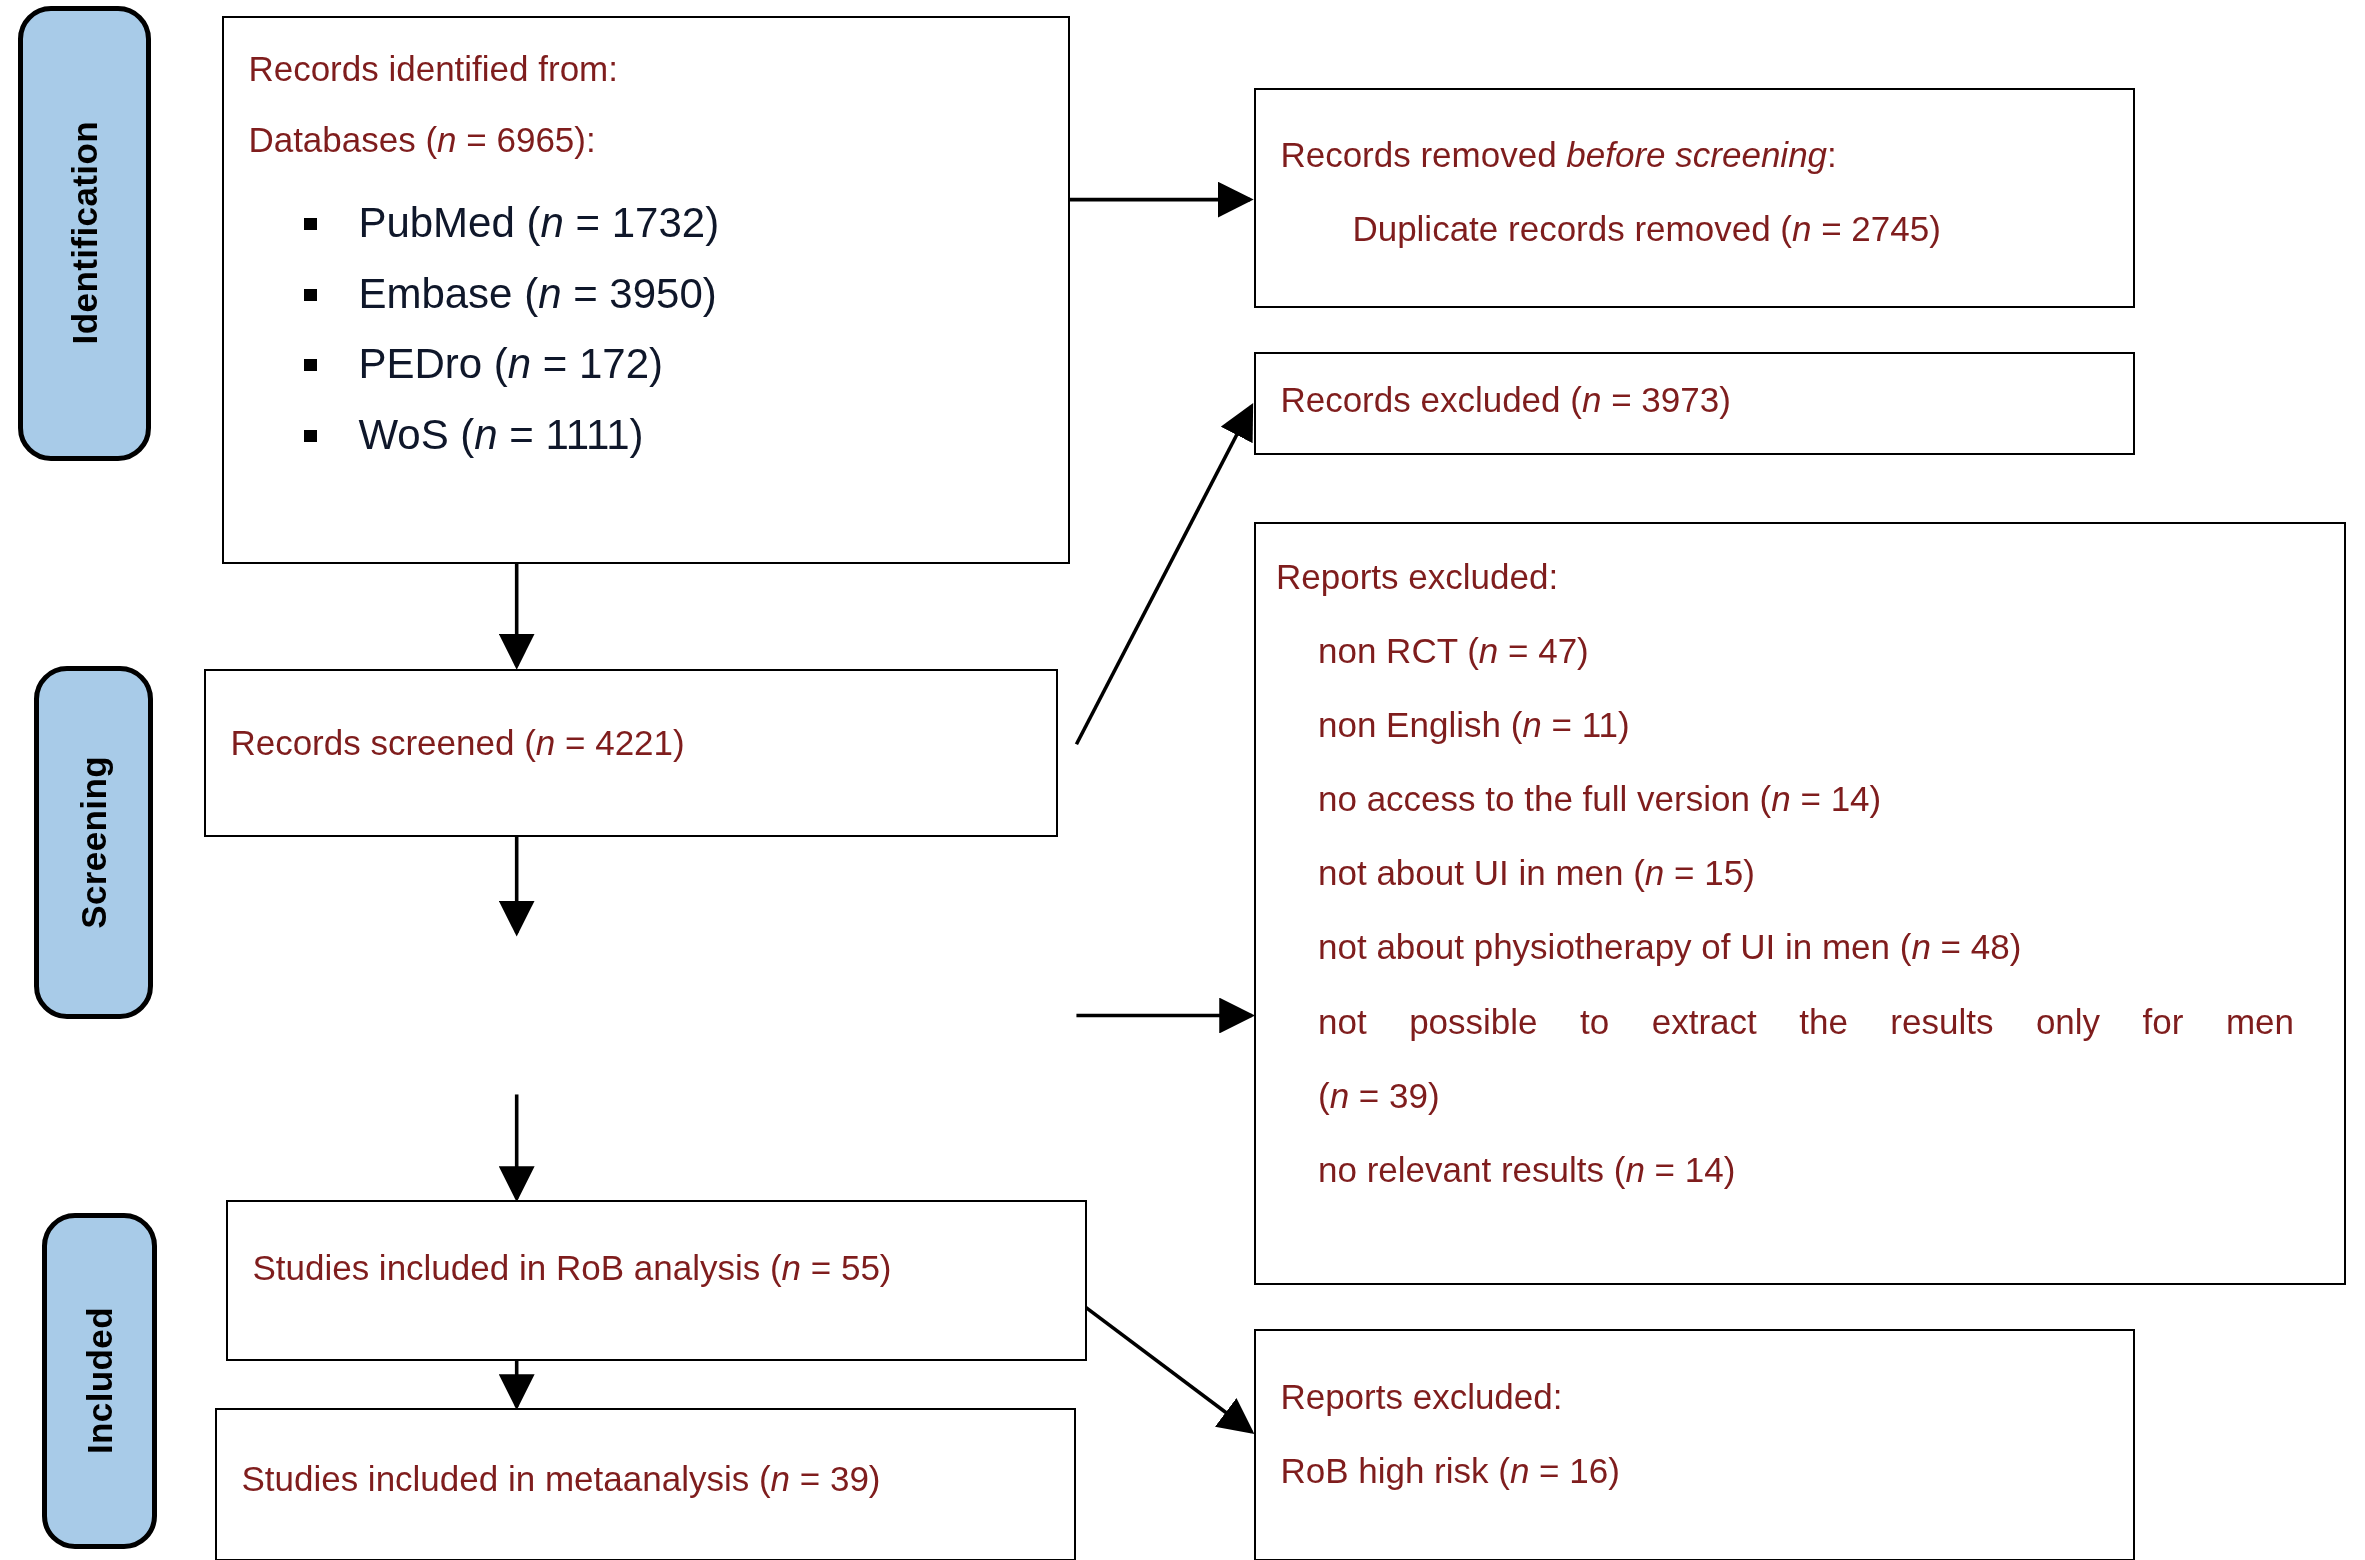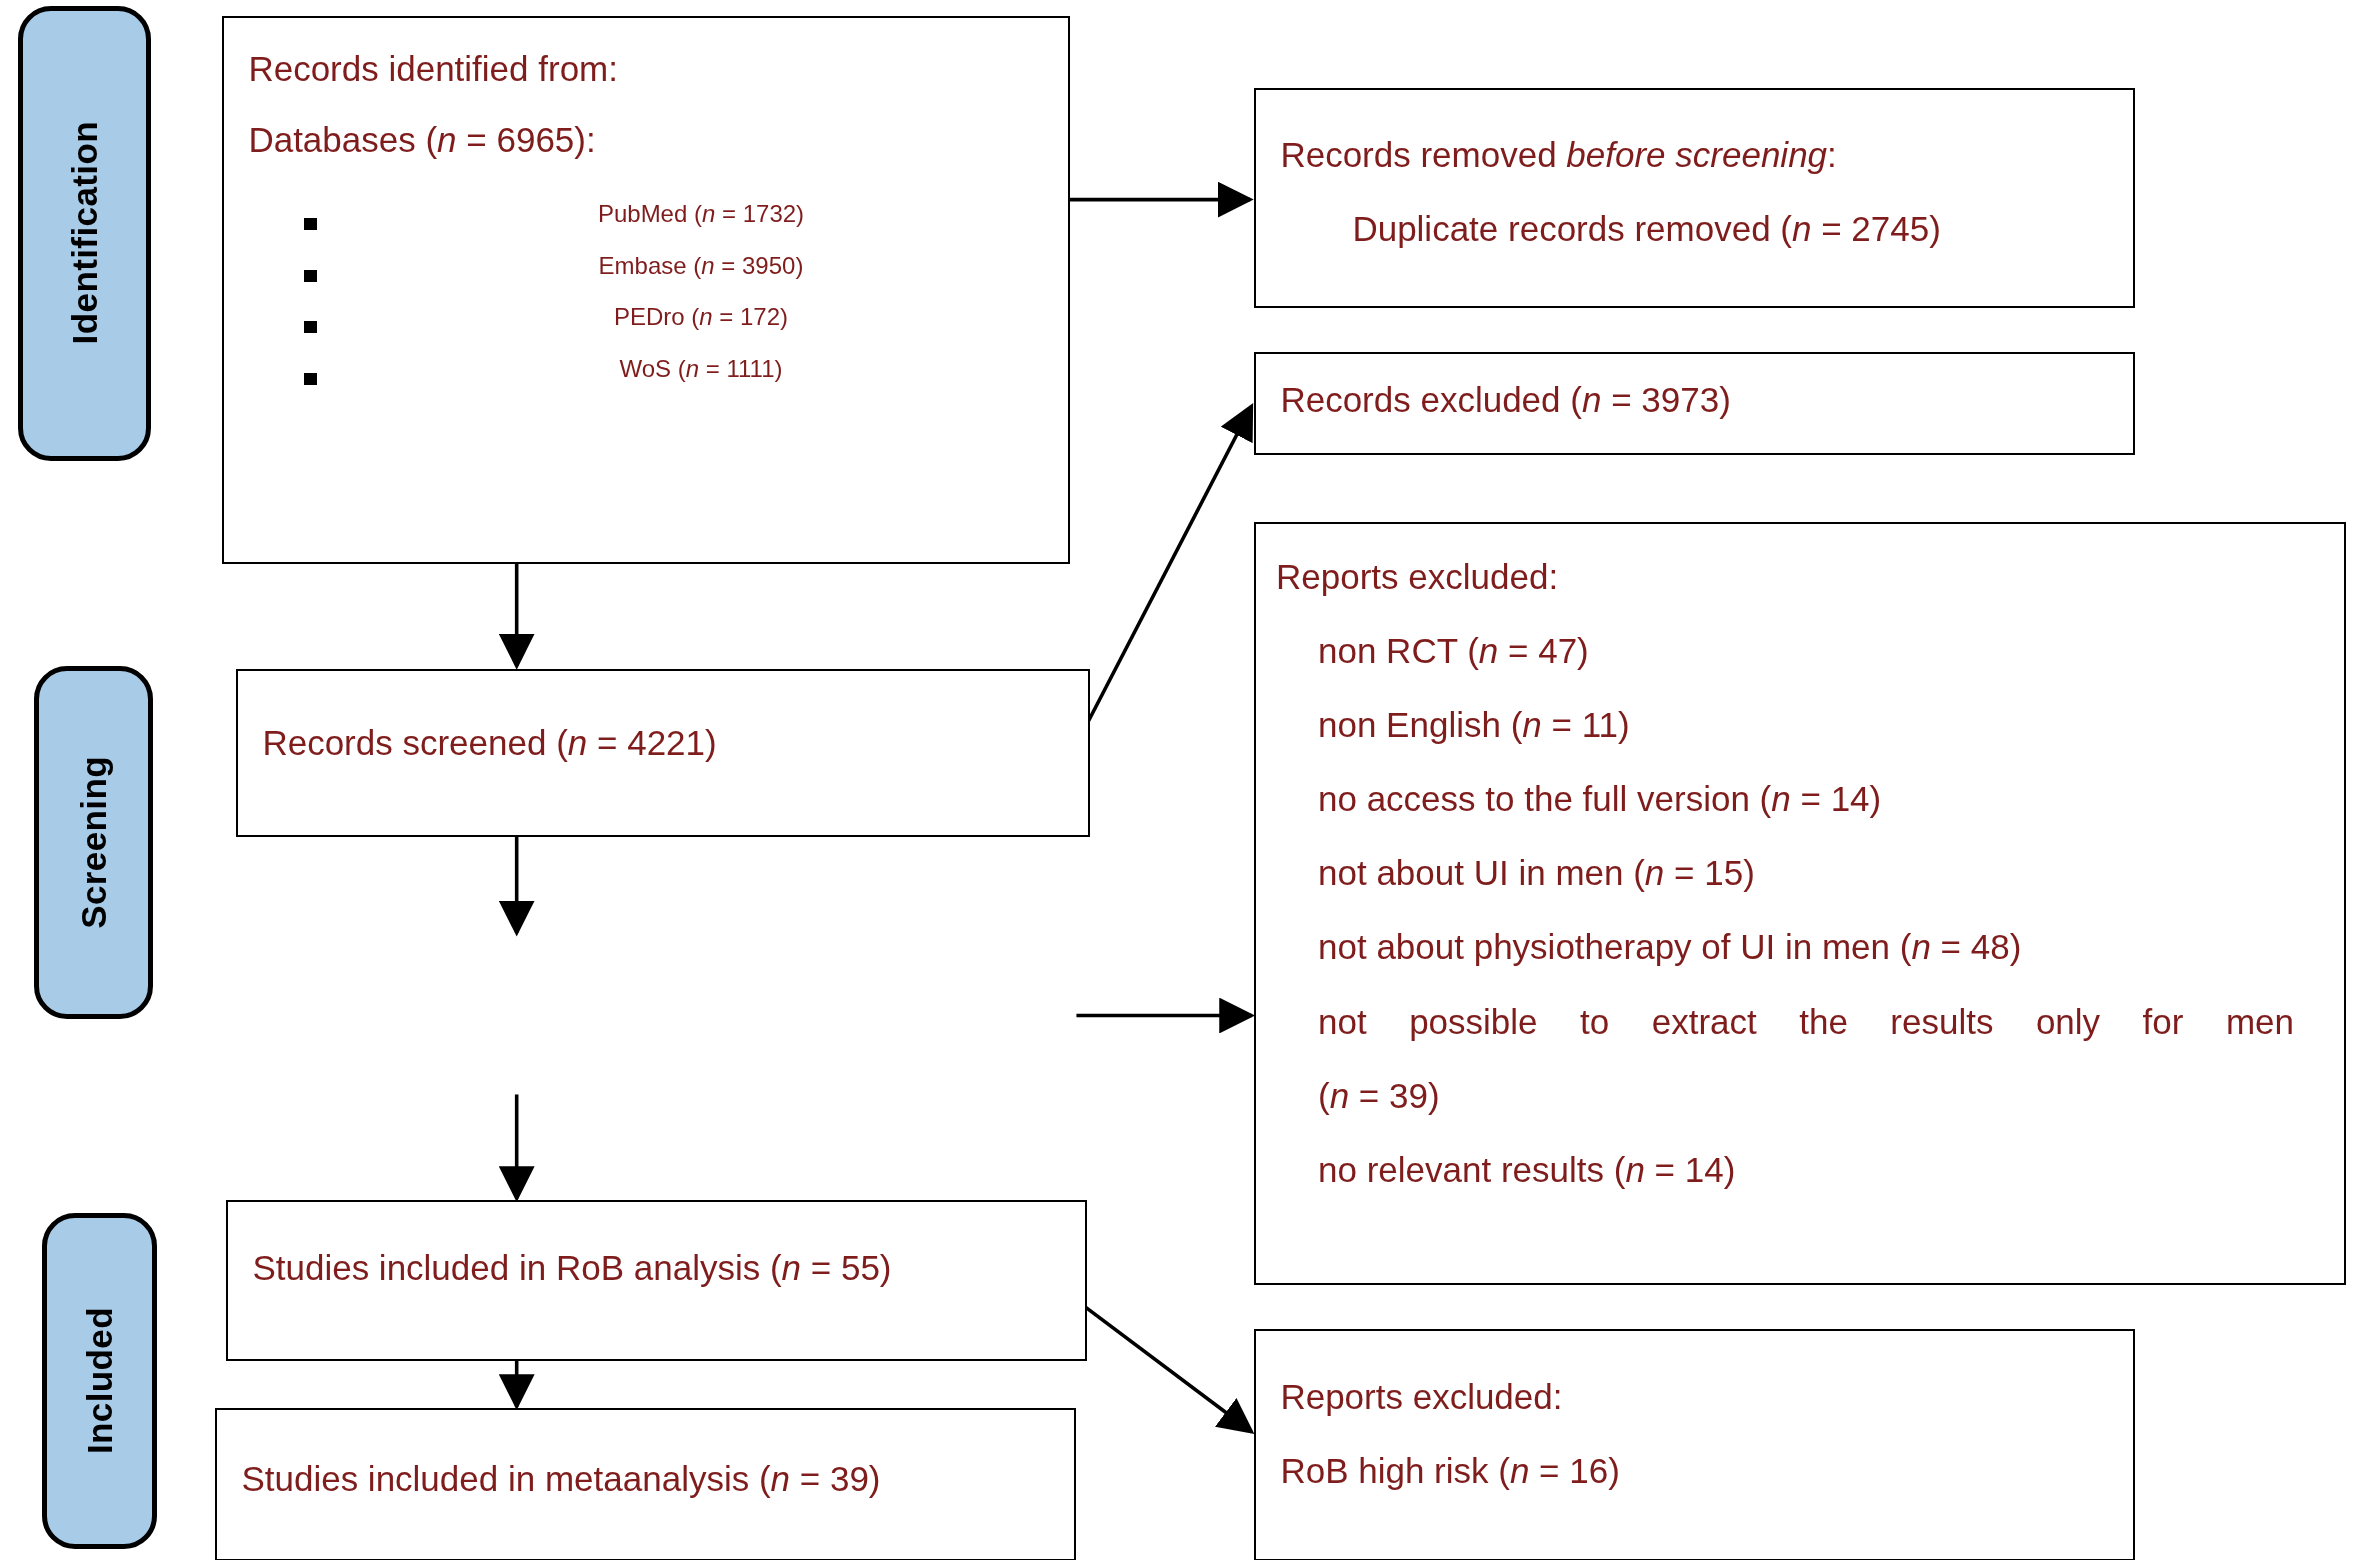--- a/index.html
+++ b/index.html
@@ -44,26 +44,25 @@
     line-height:1.06;
     color:#7f1d1d;
     white-space:nowrap;
   }
   .ital{font-style:italic;}
 
   
   .bullets{margin:0;padding:0;list-style:none;}
   .bullets li{
     position:relative;
-    font-size:24px;
+    font-size:42px;
     line-height:1.06;
     padding-left:110px;
-    color:#7f1d1d;
+    color:#0f172a;
     white-space:nowrap;
-    text-align:center;
   }
   .bullets li .sq{
     position:absolute;
     left:56px;
     top:17px;
     width:12.2px;height:12.2px;
     background:#000;
   }
 
   
@@ -168,21 +167,21 @@
       <div class="line indent1" style="margin-top:37px;">non English (<i>n</i> = 11)</div>
       <div class="line indent1" style="margin-top:37px;">no access to the full version (<i>n</i> = 14)</div>
       <div class="line indent1" style="margin-top:37px;">not about UI in men (<i>n</i> = 15)</div>
       <div class="line indent1" style="margin-top:37px;">not about physiotherapy of UI in men (<i>n</i> = 48)</div>
       <div class="line indent1 justify" style="margin-top:37px; width:976px;">not possible to extract the results only for men</div>
       <div class="line indent1" style="margin-top:37px;">(<i>n</i> = 39)</div>
       <div class="line indent1" style="margin-top:37px;">no relevant results (<i>n</i> = 14)</div>
     </div>
   </div>
 
-  <div class="box" style="left:236px; top:669px; width:854px; height:168px;padding-left:7px;">
+  <div class="box" style="left:204px; top:669px; width:854px; height:168px;padding-left:7px;">
     <div class="inner" style="top:53px;">
       <div class="line">Records screened (<i>n</i> = 4221)</div>
     </div>
   </div>
 
 
   <div class="box" style="left:215px; top:1200px; width:861px; height:161px;margin-left:11px;">
     <div class="inner" style="top:47px;">
       <div class="line">Studies included in RoB analysis (<i>n</i> = 55)</div>
     </div>

